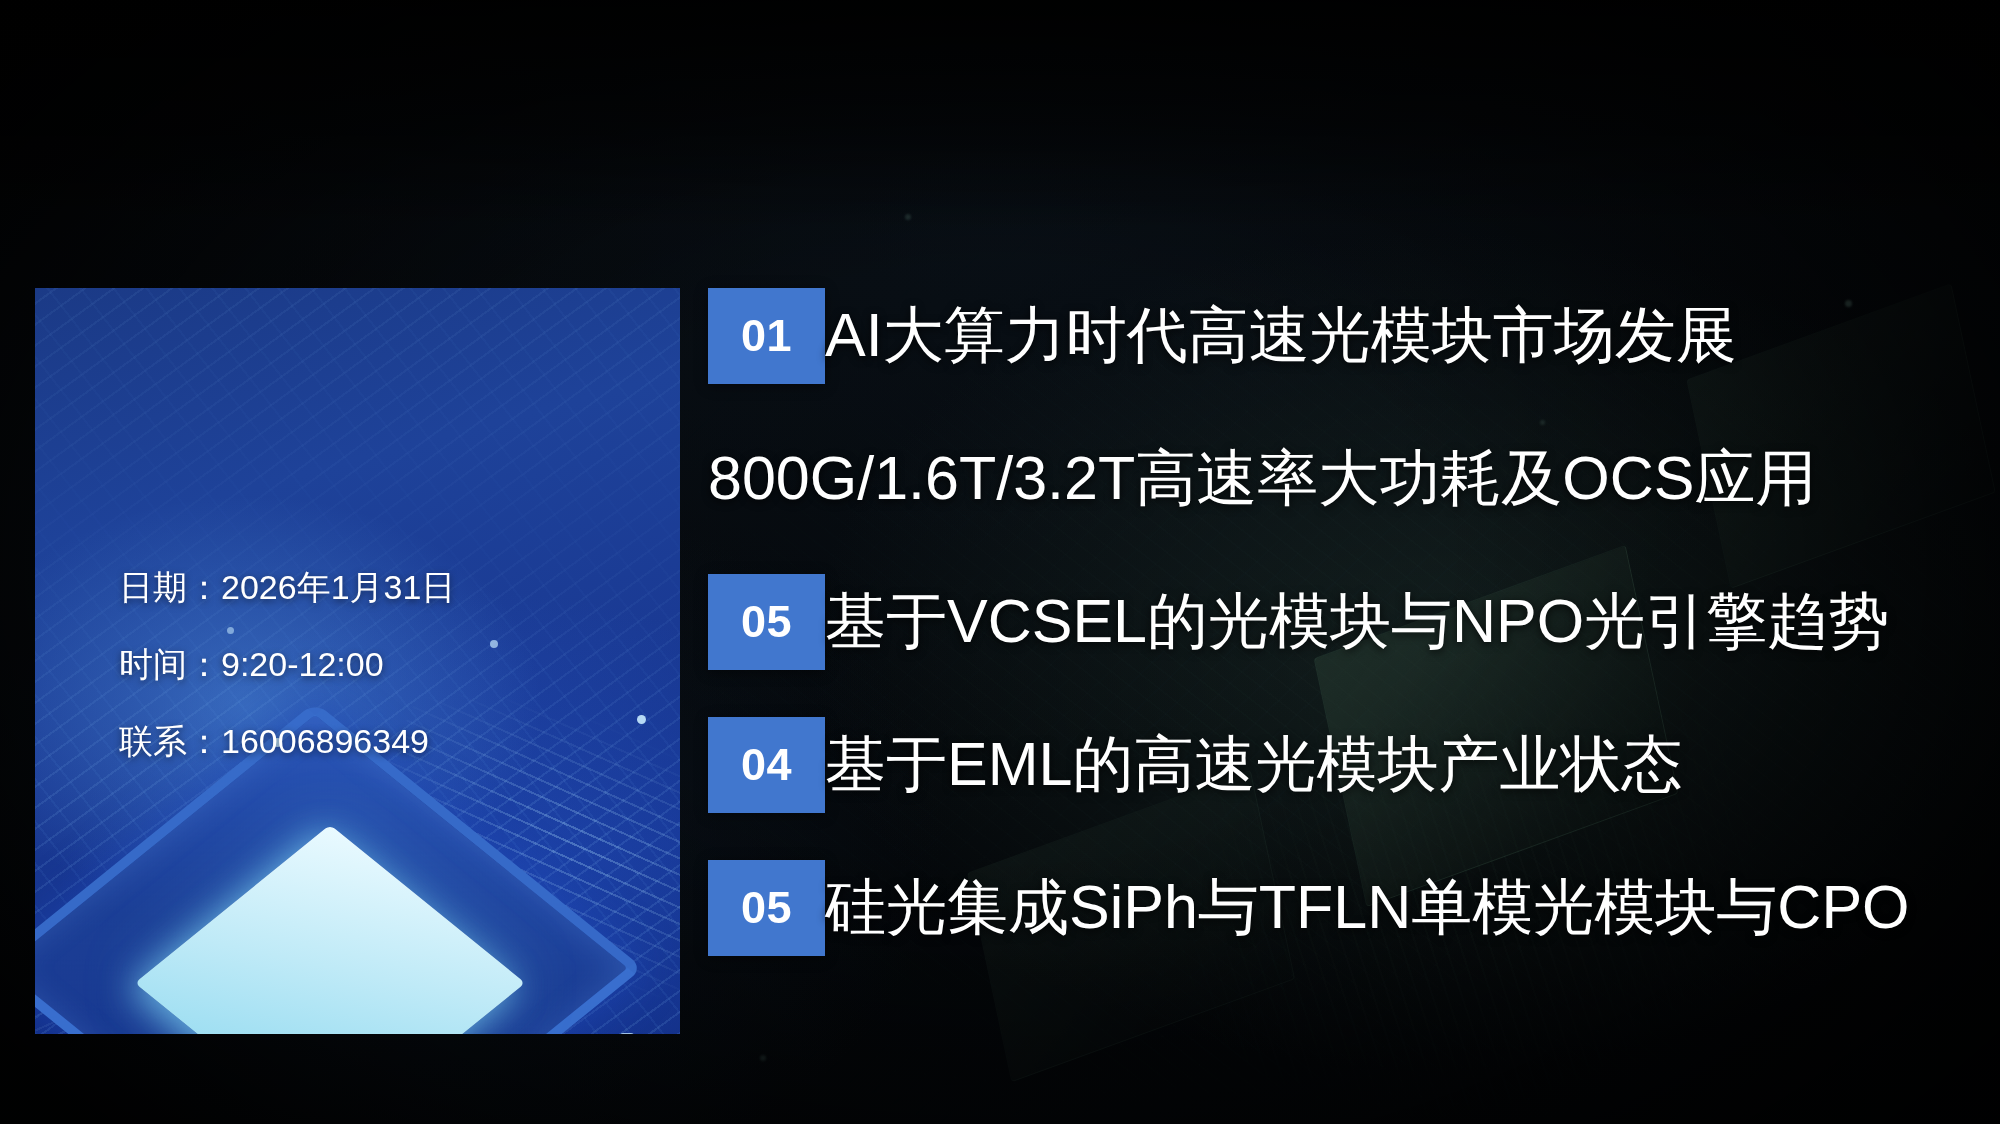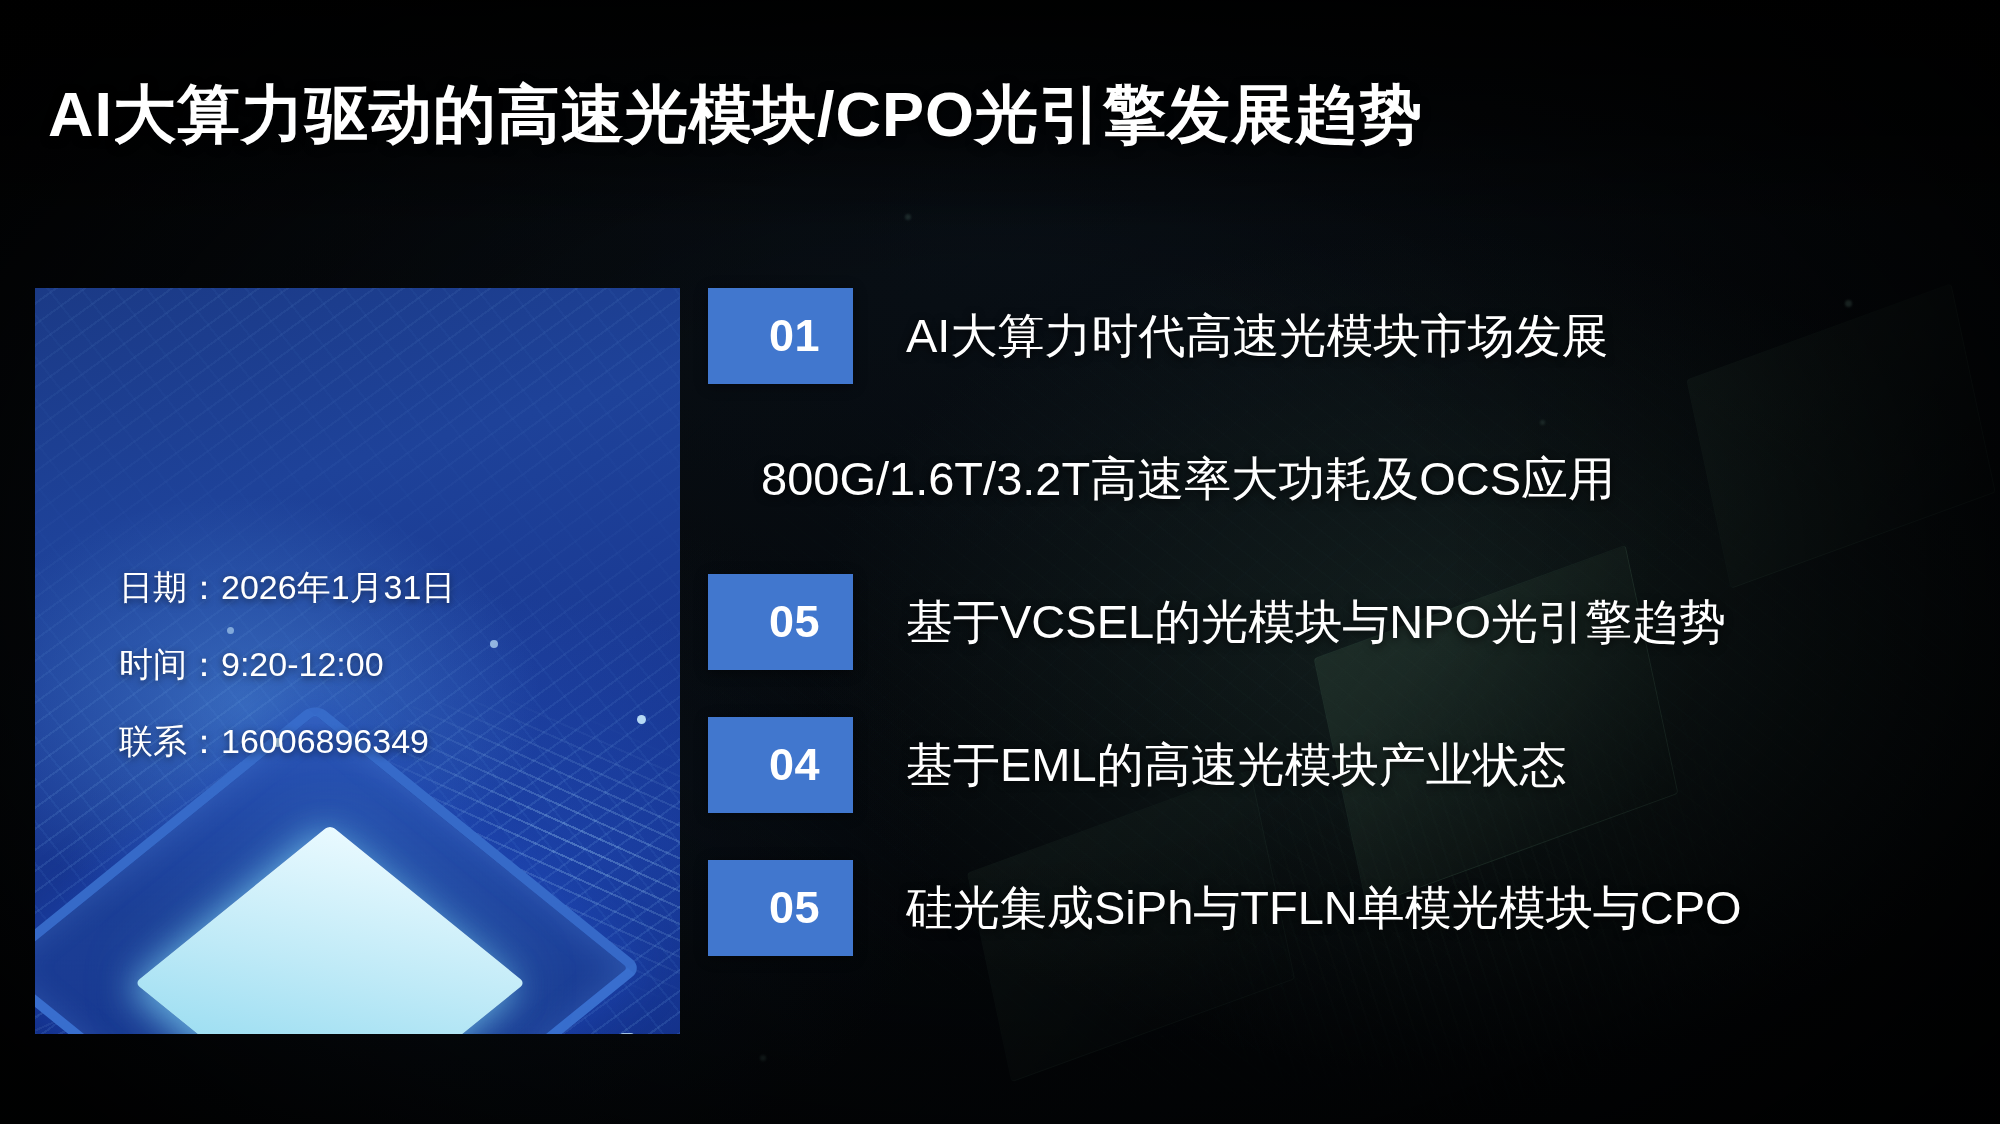--- a/index.html
+++ b/index.html
@@ -202,26 +202,24 @@
     background: #4177ce;
     color: #ffffff;
     font-size: 45px;
     font-weight: bold;
     display: flex;
     align-items: center;
     justify-content: center;
     flex: 0 0 auto;
     letter-spacing: 0.5px;
     box-shadow: 0 2px 12px rgba(0,0,0,0.45);
-    padding-left: 28px;
   }
   .agenda-label {
-    margin-left: 53px;
-    color: #ffffff;
-    font-size: 47px;
+    color: #ffffff;
+    font-size: 61px;
     line-height: 1.1;
     white-space: nowrap;
     text-shadow: 0 2px 9px rgba(0,0,0,0.8);
   }
 </style>
 </head>
 <body>
 
 <div id="slide">
 
@@ -231,21 +229,20 @@
   <div class="bg-chip a"></div>
   <div class="bg-chip b"></div>
   <div class="bg-chip c"></div>
   <div class="bg-dot" style="left:1845px;top:300px;width:7px;height:7px;"></div>
   <div class="bg-dot" style="left:905px;top:214px;width:6px;height:6px;opacity:.6;"></div>
   <div class="bg-dot" style="left:1540px;top:420px;width:5px;height:5px;opacity:.5;"></div>
   <div class="bg-dot" style="left:760px;top:1055px;width:6px;height:6px;opacity:.45;"></div>
   <div class="bg-vignette"></div>
   <div class="bg-topfade"></div>
 
-  <div class="title">AI大算力驱动的高速光模块/CPO光引擎发展趋势</div>
 
   <div class="card">
     <div class="card-photo"></div>
     <div class="card-traces"></div>
     <div class="card-traces-fan"></div>
     <div class="card-traces-fan2"></div>
     <div class="chip-glow"></div>
     <div class="chip-body"></div>
     <div class="chip-die"></div>
     <div class="card-dot" style="left:238px;top:450px;width:9px;height:9px;"></div>

